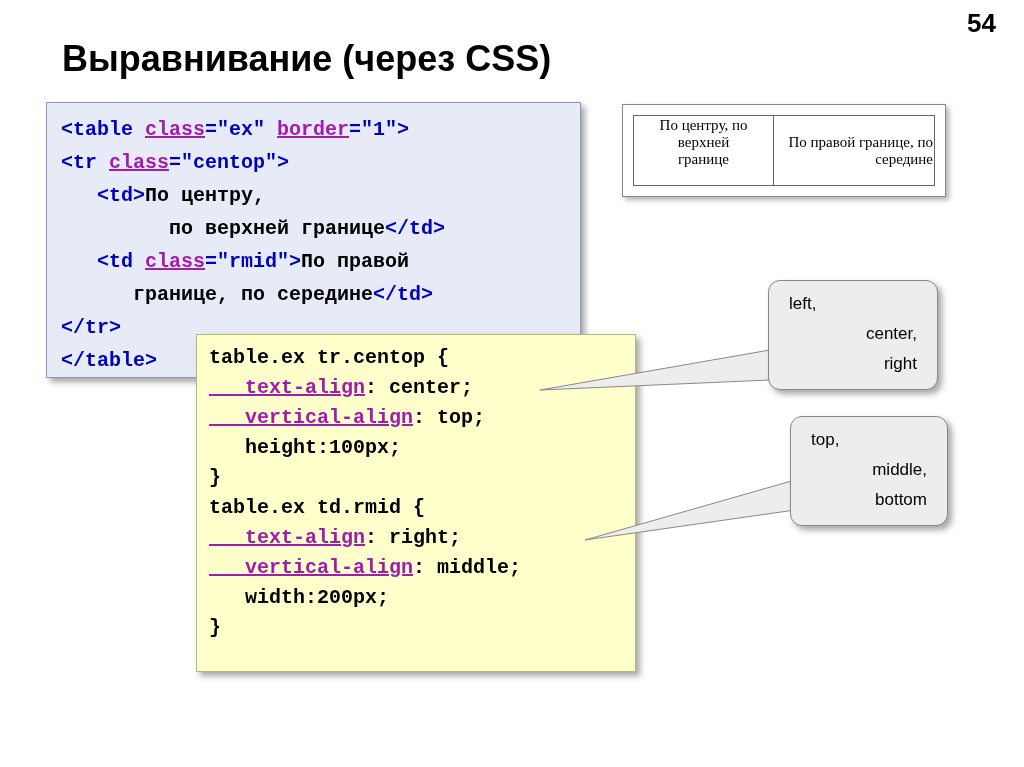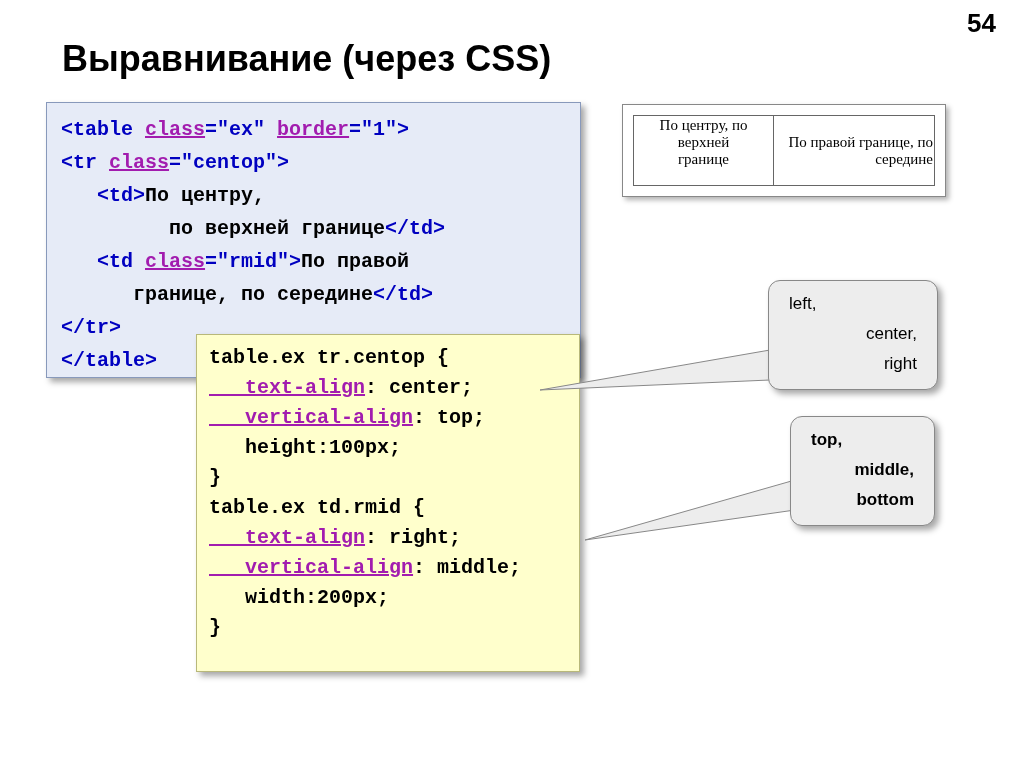--- a/index.html
+++ b/index.html
@@ -39,21 +39,21 @@
     font-family: "Courier New", monospace;
     font-size: 20px;
     font-weight: bold;
     line-height: 33px;
     white-space: pre;
   }
   .code-css {
     position: absolute;
     top: 334px;
     left: 196px;
-    width: 384px;
+    width: 440px;
     height: 338px;
     background: #FFFFCC;
     border: 1px solid #b8b87a;
     box-shadow: 4px 4px 6px rgba(0,0,0,0.35);
     padding: 8px 12px;
     font-family: "Courier New", monospace;
     font-size: 20px;
     font-weight: bold;
     line-height: 30px;
     white-space: pre;
@@ -90,21 +90,21 @@
     background: #EDEDED;
     border: 1px solid #888;
     border-radius: 12px;
     box-shadow: 4px 4px 6px rgba(0,0,0,0.35);
     padding: 8px 20px 10px 20px;
     font-family: Arial, sans-serif;
     font-size: 17px;
     line-height: 30px;
   }
   .bubble1 { top: 280px; left: 768px; width: 170px; }
-  .bubble2 { top: 416px; left: 790px; width: 145px; font-weight: bold; }
+  .bubble2 { top: 416px; left: 790px; width: 158px; }
   .bubble .l1 { text-align: left; }
   .bubble .l2 { text-align: right; }
   .bubble .l3 { text-align: right; }
 
   .tail {
     position: absolute;
     overflow: visible;
   }
   .tail path {
     fill: #EDEDED;

